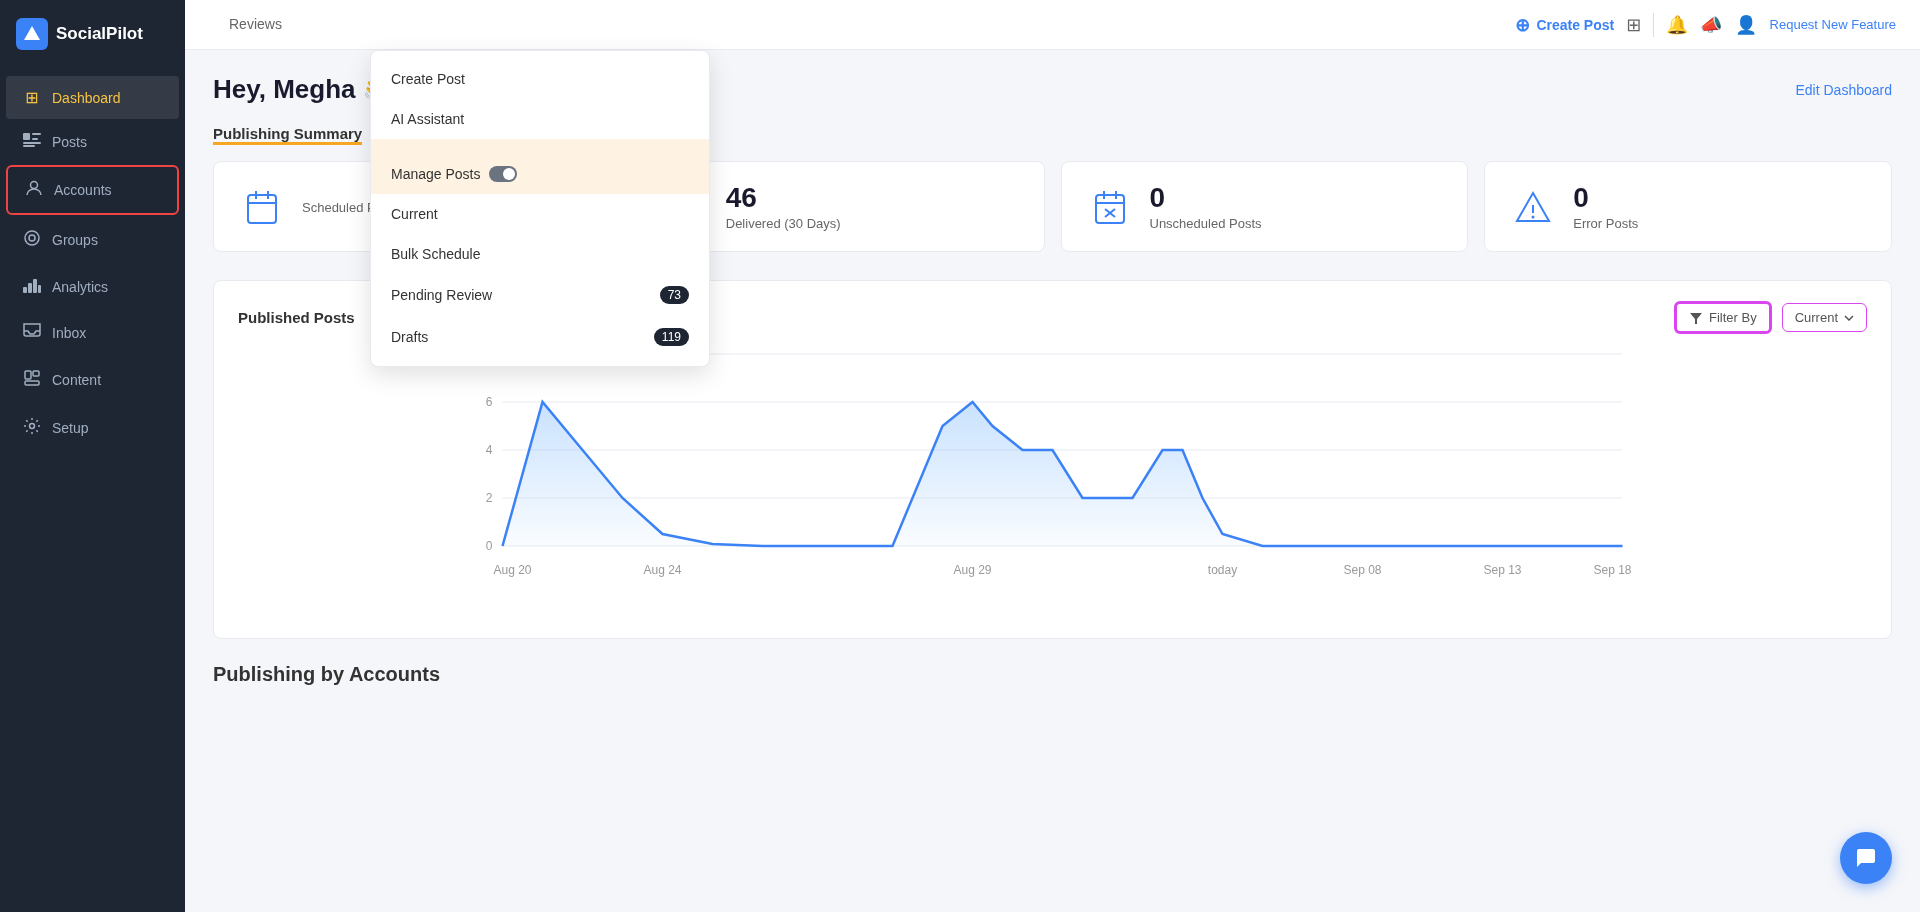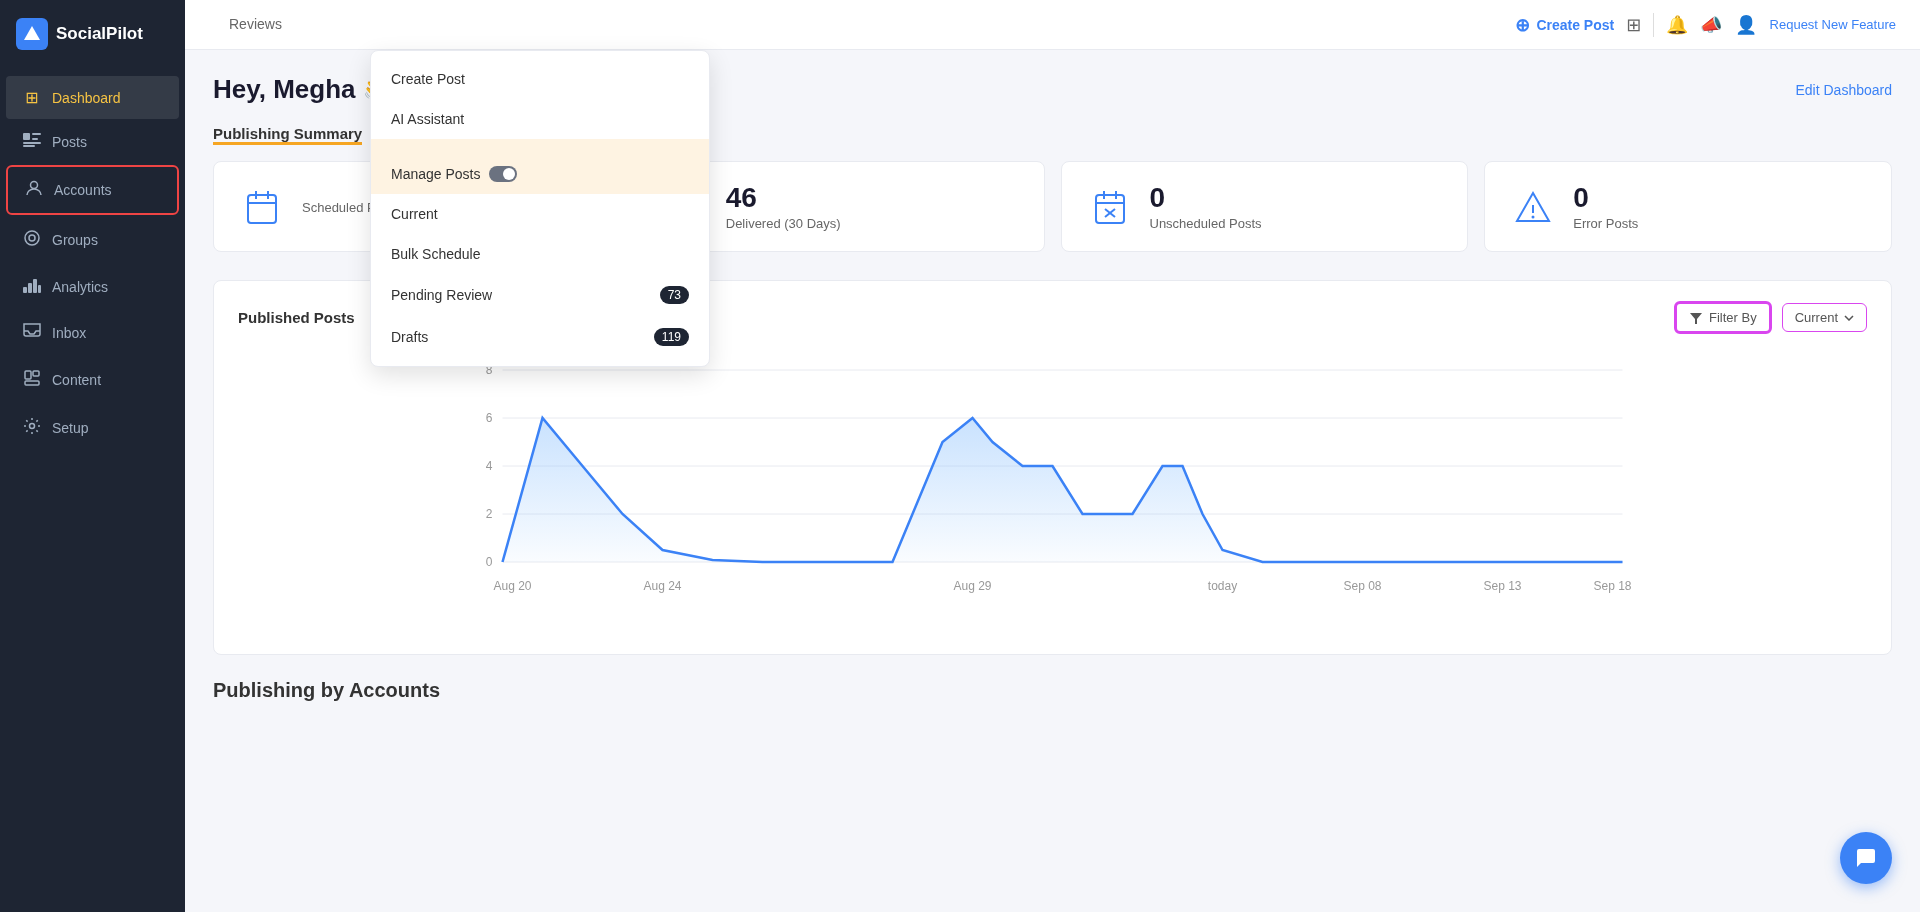--- a/index.html
+++ b/index.html
@@ -111,21 +111,21 @@
     .stat-card-icon {
       font-size: 30px; color: #3b82f6;
       width: 48px; height: 48px; display: flex; align-items: center; justify-content: center;
     }
     .stat-card-info {}
     .stat-card-number { font-size: 28px; font-weight: 700; color: #1a1a2e; }
     .stat-card-label { font-size: 13px; color: #666; margin-top: 2px; }
 
     
     .chart-section { background: #fff; border: 1px solid #e8eaf0; border-radius: 8px; padding: 20px 24px; margin-bottom: 24px; }
-    .chart-header { display: flex; align-items: center; justify-content: space-between; margin-bottom: 16px; }
+    .chart-header { display: flex; align-items: center; justify-content: space-between; margin-bottom: 0; }
     .chart-title { font-size: 15px; font-weight: 600; color: #333; }
     .chart-controls { display: flex; gap: 10px; align-items: center; }
     .filter-btn {
       display: flex; align-items: center; gap: 6px;
       border: 3px solid #d946ef; border-radius: 6px;
       padding: 6px 12px; font-size: 13px; color: #555; cursor: pointer; background: #fff;
     }
     .period-select {
       border: 1px solid #d946ef; border-radius: 6px;
       padding: 6px 12px; font-size: 13px; color: #555; cursor: pointer; background: #fff;

